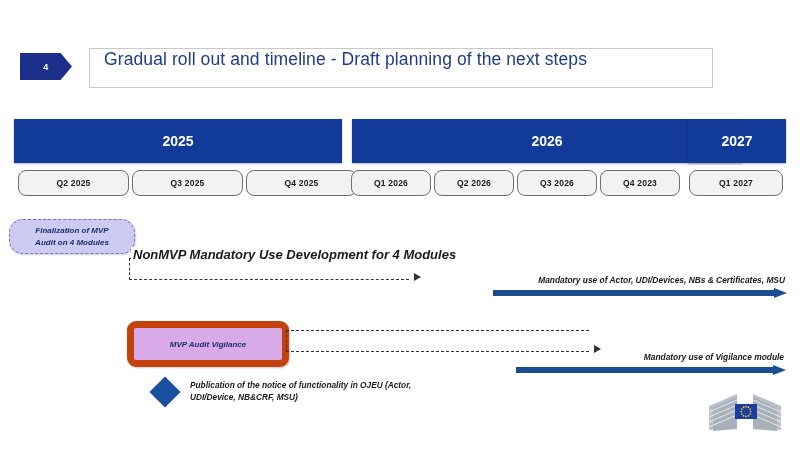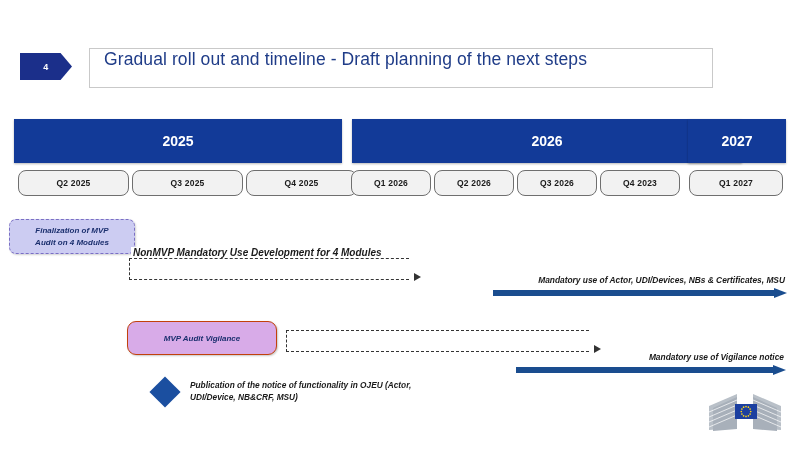--- a/index.html
+++ b/index.html
@@ -63,43 +63,43 @@
     font-size:8.5px;font-weight:bold;color:#1a1a1a;
     letter-spacing:.2px;
   }
 
   
   .box-mvp-final{
     position:absolute;left:9px;top:219px;
     width:124px;height:33px;
     background:#ccccf2;
     border:1.5px dashed #7a6fc4;
-    border-radius:7px;
+    border-radius:14px;
     display:flex;flex-direction:column;align-items:center;justify-content:center;
     font-size:8px;font-weight:bold;font-style:italic;
     color:#1b2f6e;line-height:1.45;
     box-shadow:1px 1px 2px rgba(0,0,0,.18);
   }
   .box-mvp-vig{
     position:absolute;left:127px;top:321px;
     width:148px;height:32px;
     background:#d8abe8;
-    border:1px solid #c2410c;
+    border:7px solid #c2410c;
     border-radius:9px;
     display:flex;align-items:center;justify-content:center;
     font-size:8px;font-weight:bold;font-style:italic;
     color:#1b2f6e;
     box-shadow:1px 1px 2px rgba(0,0,0,.22);
   }
 
   
   .dash-track{position:absolute;height:22px;}
   .dash-label{
     position:absolute;left:2px;top:-11px;
-    font-size:10px;font-weight:bold;font-style:italic;
+    font-size:13px;font-weight:bold;font-style:italic;
     color:#1b1b1b;white-space:nowrap;
     background:#ffffff;padding:0 2px;
   }
   .dash-shape{
     position:absolute;left:0;top:0;right:12px;bottom:0;
     border:1px dashed #333333;
     border-right:none;
   }
   .dash-arrow{
     position:absolute;right:0;bottom:-1px;
@@ -190,21 +190,21 @@
   <div class="box-mvp-vig">MVP Audit Vigilance</div>
 
   <div class="dash-track" style="left:286px;top:330px;width:315px;">
     <div class="dash-shape"></div>
     <div class="dash-arrow"></div>
   </div>
 
   <div class="blue-arrow" style="left:516px;top:365px;width:270px;">
     <div class="ba-shaft"></div>
     <div class="ba-head"></div>
-    <div class="ba-label">Mandatory use of Vigilance notice</div>
+    <div class="ba-label">Mandatory use of Vigilance module</div>
   </div>
 
   <div class="diamond"></div>
   <div class="diamond-label">
     <div>Publication of the notice of functionality in OJEU (Actor,</div>
     <div>UDI/Device, NB&amp;CRF, MSU)</div>
   </div>
 
   <div class="eu-logo">
     <svg viewBox="0 0 78 46" width="78" height="46" aria-hidden="true">

